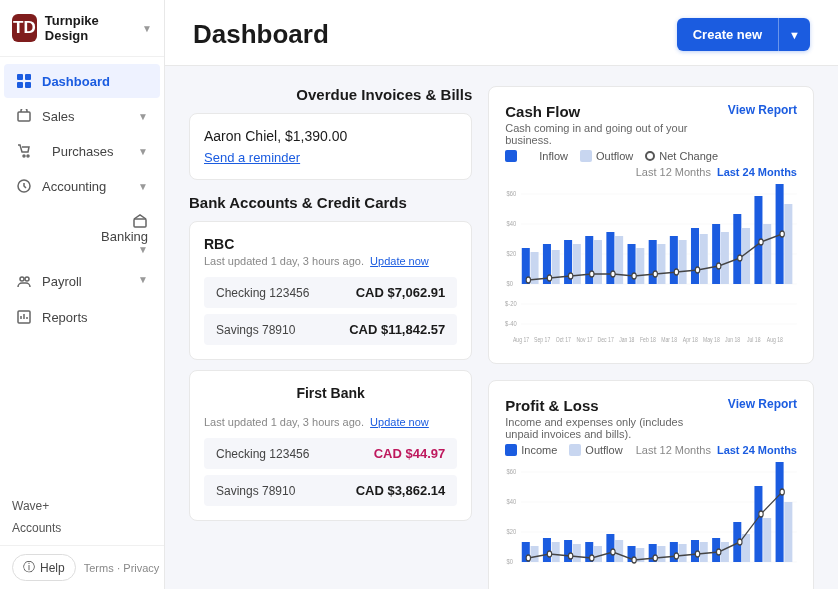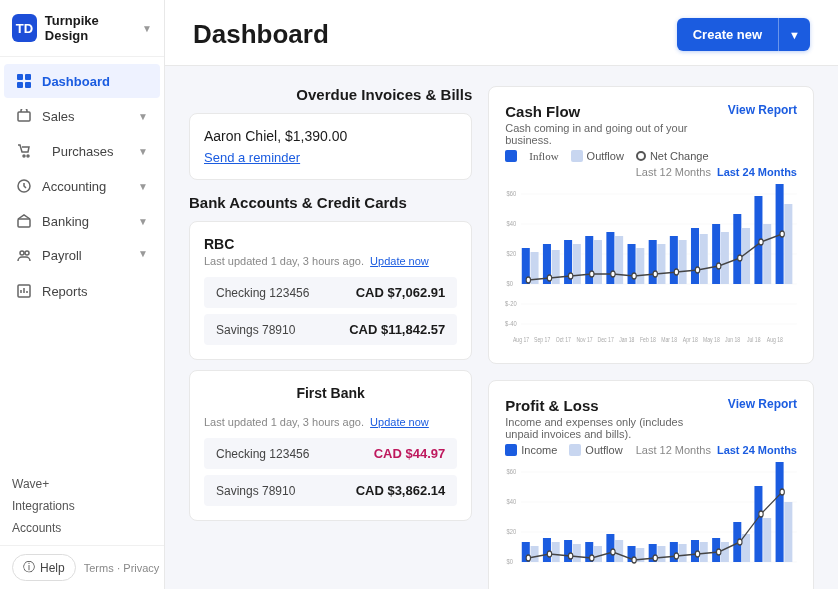--- a/index.html
+++ b/index.html
@@ -4,21 +4,21 @@
   <style>
     * { margin: 0; padding: 0; box-sizing: border-box; }
     body { font-family: -apple-system, BlinkMacSystemFont, 'Segoe UI', sans-serif; background: #f5f6fa; display: flex; height: 589px; overflow: hidden; font-size: 13px; }
   </style>
 </head>
 <body>
 
 <aside style="width:165px;background:#fff;border-right:1px solid #e8e8e8;display:flex;flex-direction:column;height:589px;flex-shrink:0;">
 
   <div style="display:flex;align-items:center;gap:8px;padding:13px 12px;border-bottom:1px solid #f0f0f0;">
-    <div style="width:28px;height:28px;background:#1d4ed8;border-radius:6px;display:flex;align-items:center;justify-content:center;color:white;font-weight:bold;font-size:13px;">TD</div>
+    <div style="width:28px;height:28px;background:#7f1d1d;border-radius:6px;display:flex;align-items:center;justify-content:center;color:white;font-weight:bold;font-size:17px;">TD</div>
     <span style="font-weight:600;font-size:13px;color:#1a1a1a;">Turnpike Design</span>
     <span style="margin-left:auto;color:#999;font-size:10px;">▼</span>
   </div>
 
   <nav style="flex:1;padding:6px 0;">
 
     <div style="display:flex;align-items:center;gap:10px;padding:9px 12px;cursor:pointer;color:#1b5ce0;background:#eef2ff;border-radius:4px;margin:1px 4px;font-weight:600;">
       <span style="width:16px;height:16px;display:flex;align-items:center;justify-content:center;">
         <svg width="14" height="14" viewBox="0 0 14 14" fill="#1b5ce0">
             <rect x="0" y="0" width="6" height="6" rx="1"></rect>
@@ -57,21 +57,21 @@
       <span style="width:16px;height:16px;display:flex;align-items:center;justify-content:center;">
         <svg width="14" height="14" viewBox="0 0 14 14" fill="none" stroke="#666" stroke-width="1.5">
             <circle cx="7" cy="7" r="6"></circle>
             <path d="M7 4v3l2 2"></path>
           </svg>
       </span>
       <span style="flex:1;">Accounting</span>
       <span style="font-size:10px;color:#999;">▼</span>
     </div>
 
-    <div style="display:flex;align-items:center;gap:10px;padding:9px 12px;cursor:pointer;color:#444;border-radius:4px;margin:1px 4px;">
+    <div style="display:flex;align-items:flex-end;padding:9px 12px;cursor:pointer;color:#444;border-radius:4px;margin:1px 4px;flex-direction:column;">
       <span style="width:16px;height:16px;display:flex;align-items:center;justify-content:center;">
         <svg width="14" height="14" viewBox="0 0 14 14" fill="none" stroke="#666" stroke-width="1.5">
             <rect x="1" y="5" width="12" height="8" rx="1"></rect>
             <path d="M1 5l6-4 6 4"></path>
           </svg>
       </span>
       <span style="flex:1;">Banking</span>
       <span style="font-size:10px;color:#999;">▼</span>
     </div>
 
@@ -94,21 +94,20 @@
             <path d="M4 9V6m3 3V4m3 5V7"></path>
           </svg>
       </span>
       <span style="flex:1;">Reports</span>
     </div>
 
   </nav>
 
   <div style="padding:6px 12px;">
     <div style="font-size:12px;color:#555;padding:4px 0;cursor:pointer;">Wave+</div>
-    <div style="font-size:12px;color:#555;padding:4px 0;cursor:pointer;">Integrations</div>
     <div style="font-size:12px;color:#555;padding:4px 0;cursor:pointer;">Accounts</div>
   </div>
 
   <div style="padding:8px 12px;border-top:1px solid #f0f0f0;display:flex;align-items:center;gap:8px;">
     <div style="display:flex;align-items:center;gap:5px;font-size:12px;color:#444;border:1px solid #ddd;border-radius:20px;padding:4px 10px;cursor:pointer;">
       <span style="font-size:12px;">ⓘ</span>
       <span>Help</span>
     </div>
     <div style="display:flex;gap:3px;font-size:11px;color:#888;">
       <span style="cursor:pointer;">Terms</span>
@@ -183,21 +182,21 @@
 
       <div style="background:#fff;border:1px solid #e8e8e8;border-radius:8px;padding:16px;">
         <div style="display:flex;align-items:flex-start;justify-content:space-between;margin-bottom:2px;">
           <div>
             <h2 style="font-size:15px;font-weight:700;color:#1a1a1a;">Cash Flow</h2>
             <p style="font-size:11px;color:#666;margin-top:2px;">Cash coming in and going out of your business.</p>
           </div>
           <a style="color:#1b5ce0;font-size:12px;font-weight:600;cursor:pointer;white-space:nowrap;margin-left:10px;">View Report</a>
         </div>
         <div style="display:flex;align-items:center;margin-bottom:6px;margin-top:4px;flex-wrap:wrap;gap:4px;">
-          <div style="display:flex;align-items:center;gap:12px;font-size:11px;color:#555;font-family:Liberation Serif, serif;">
+          <div style="display:flex;align-items:center;gap:22px;font-size:11px;color:#555;">
             <div style="width:12px;height:12px;background:#1b5ce0;border-radius:2px;"></div>
             <span>Inflow</span>
           </div>
           <div style="display:flex;align-items:center;gap:4px;font-size:11px;color:#555;margin-left:8px;">
             <div style="width:12px;height:12px;background:#c8d6f0;border-radius:2px;"></div>
             <span>Outflow</span>
           </div>
           <div style="display:flex;align-items:center;gap:4px;font-size:11px;color:#555;margin-left:8px;">
             <div style="width:10px;height:10px;background:#fff;border:2px solid #555;border-radius:50%;"></div>
             <span>Net Change</span>

